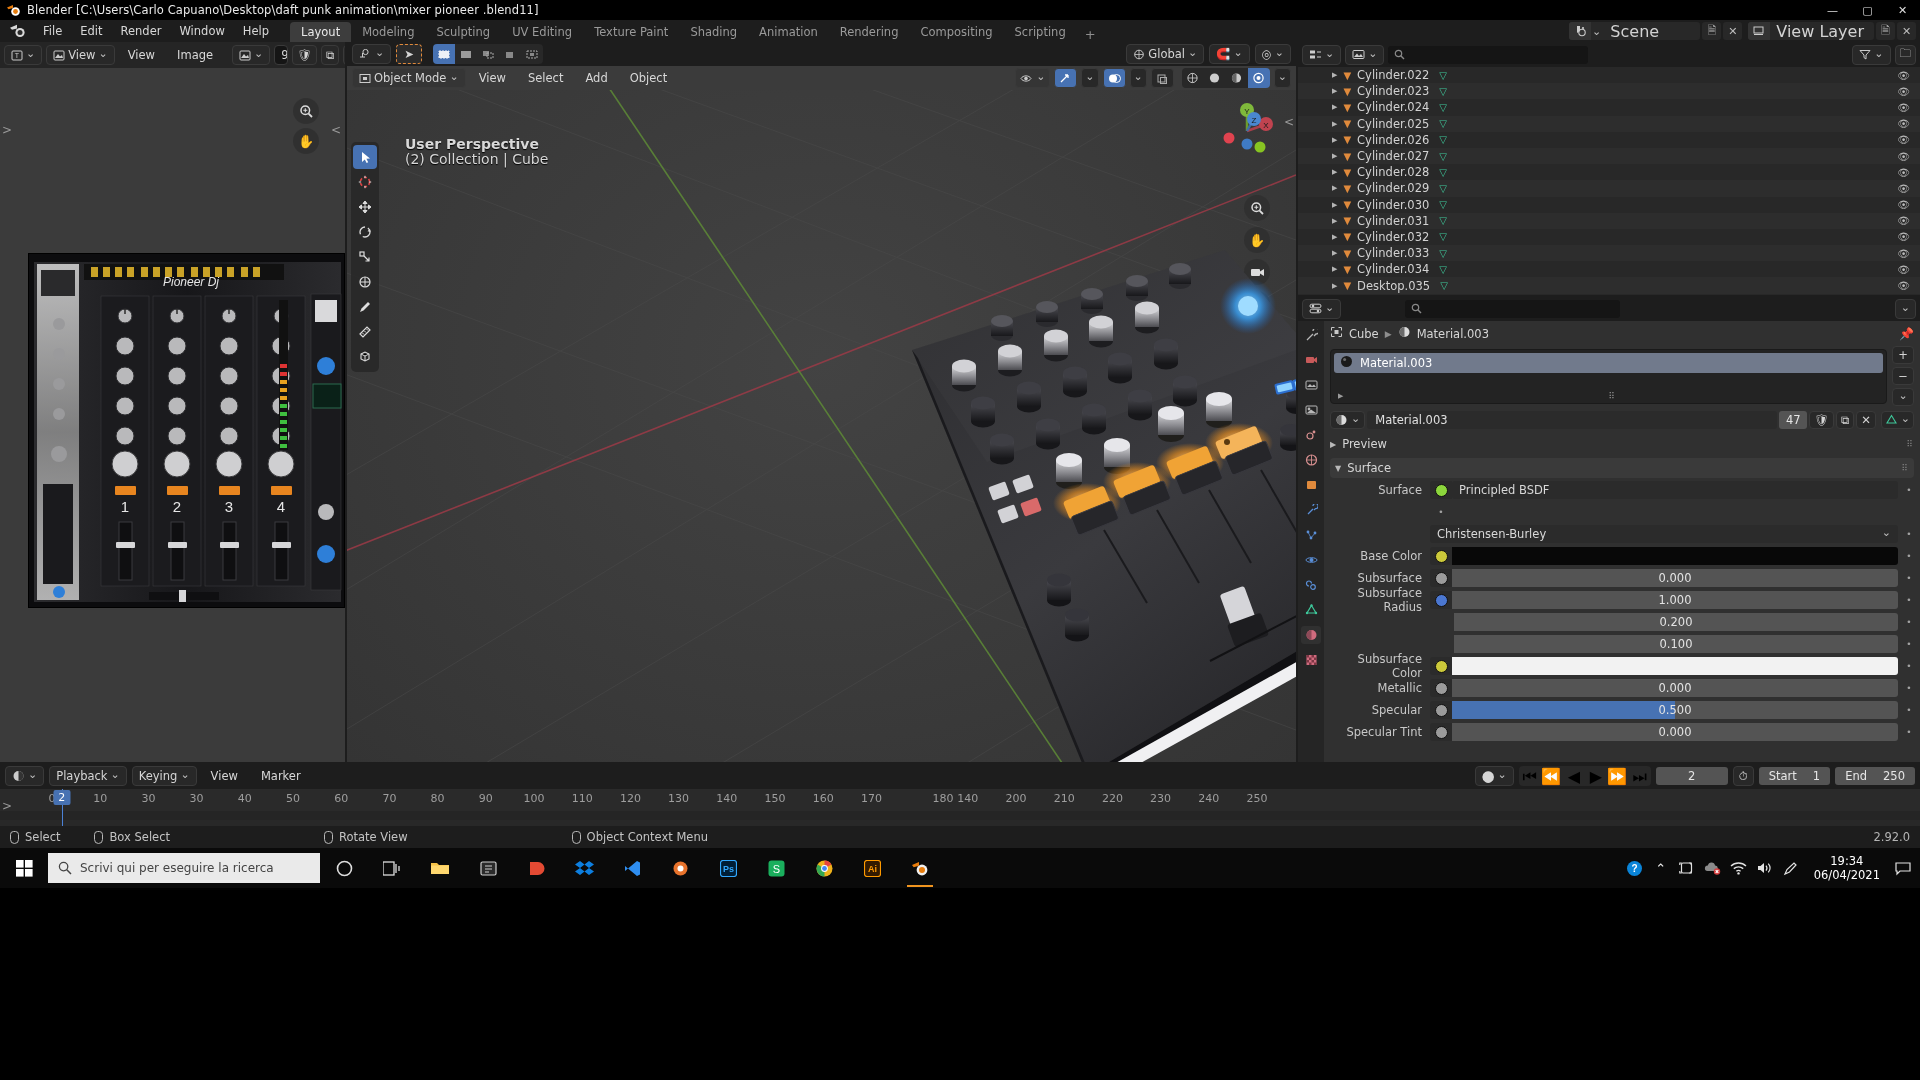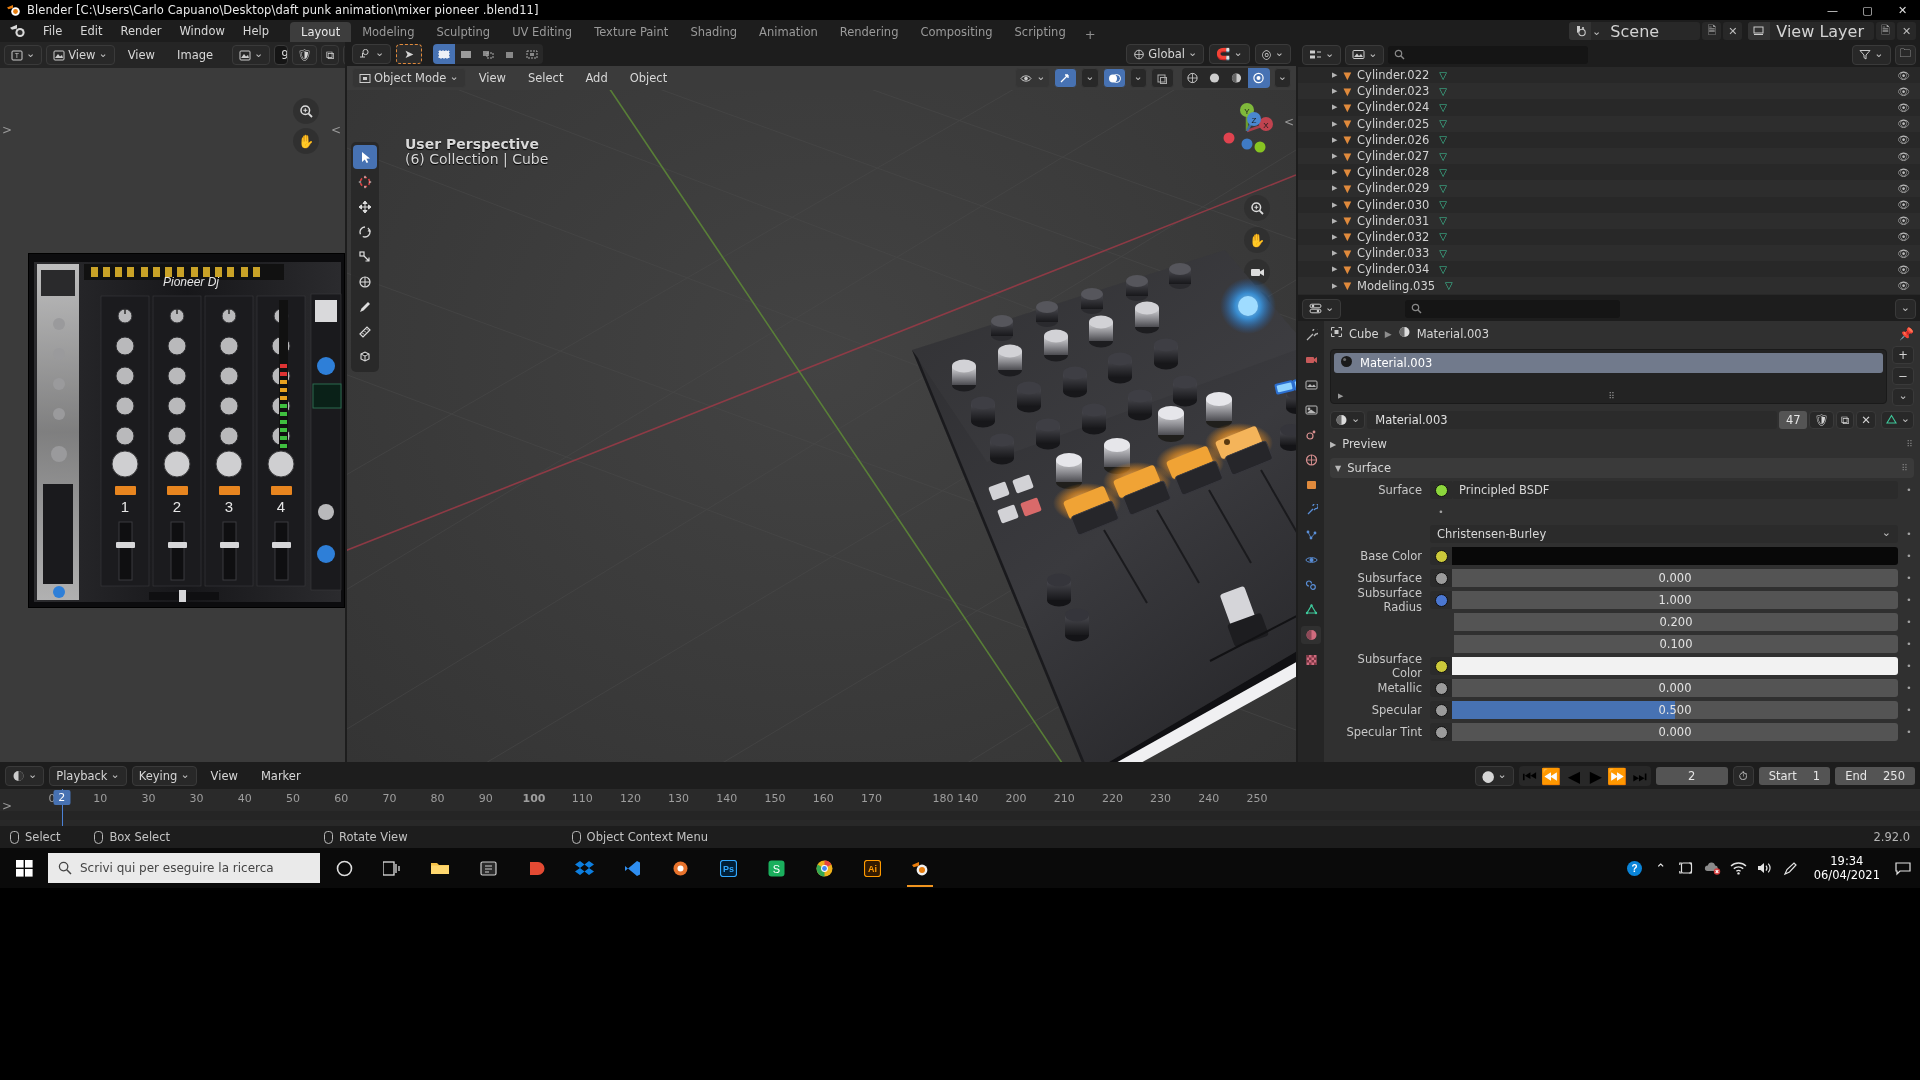--- a/index.html
+++ b/index.html
@@ -640,21 +640,21 @@
       </div>
       <div class="tool-btn">
         <svg width="14" height="14" viewBox="0 0 14 14">
             <path d="M3 4 L7 2 L11 4 L11 9 L7 11 L3 9 Z" fill="none" stroke="#ddd" stroke-width="1.1"></path>
             <path d="M3 4 L7 6 L11 4 M7 6 V11" stroke="#ddd" stroke-width="1"></path>
           </svg>
       </div>
     </div>
 
     <div class="vp-text" style="left:58px; top:46px; font-weight:600;">User Perspective</div>
-    <div class="vp-text" style="left:58px; top:61px;">(6) Collection | Cube</div>
+    <div class="vp-text" style="left:58px; top:61px;">(2) Collection | Cube</div>
 
     <div style="position:absolute; right:18px; top:10px; width:62px; height:62px;">
       <svg width="62" height="62" viewBox="0 0 62 62">
         <line x1="31" y1="31" x2="31" y2="12" stroke="#6b9c2f" stroke-width="2.5"></line>
         <line x1="31" y1="31" x2="48" y2="25" stroke="#a83f4b" stroke-width="2.5"></line>
         <line x1="31" y1="31" x2="37" y2="20" stroke="#3f6fa8" stroke-width="2.5"></line>
         <circle cx="31" cy="10" r="7" fill="#7fb93b"></circle>
           <text x="31" y="13.5" font-size="8" text-anchor="middle" fill="#1a1a1a" font-family="sans-serif">Y</text>
         <circle cx="50" cy="24" r="7" fill="#c0434f"></circle>
           <text x="50" y="27.5" font-size="8" text-anchor="middle" fill="#1a1a1a" font-family="sans-serif">X</text>
@@ -1029,21 +1029,21 @@
       <div class="tree-row">
         <span class="tri">▶</span>
         <span class="mesh-ico">▼</span>
         <span class="tree-name">Cylinder.034</span>
         <span class="data-ico">▽</span>
         <span class="eye">👁</span>
       </div>
       <div class="tree-row">
         <span class="tri">▶</span>
         <span class="mesh-ico">▼</span>
-        <span class="tree-name">Modeling.035</span>
+        <span class="tree-name">Desktop.035</span>
         <span class="data-ico">▽</span>
         <span class="eye">👁</span>
       </div>
       <div class="tree-row">
         <span class="tree-name">Cylinder.036</span>
       </div>
     </div>
 </div>
 
 <div class="editor" id="props">
@@ -1406,21 +1406,21 @@
       <span class="tick" style="left: 52px;">0</span>
       <span class="tick" style="left: 100.2px;">10</span>
       <span class="tick" style="left: 148.4px;">30</span>
       <span class="tick" style="left: 196.6px;">30</span>
       <span class="tick" style="left: 244.8px;">40</span>
       <span class="tick" style="left: 293px;">50</span>
       <span class="tick" style="left: 341.2px;">60</span>
       <span class="tick" style="left: 389.4px;">70</span>
       <span class="tick" style="left: 437.6px;">80</span>
       <span class="tick" style="left: 485.8px;">90</span>
-      <span class="tick" style="left: 534px; font-weight: bold;">100</span>
+      <span class="tick" style="left: 534px;">100</span>
       <span class="tick" style="left: 582.2px;">110</span>
       <span class="tick" style="left: 630.4px;">120</span>
       <span class="tick" style="left: 678.6px;">130</span>
       <span class="tick" style="left: 726.8px;">140</span>
       <span class="tick" style="left: 775px;">150</span>
       <span class="tick" style="left: 823.2px;">160</span>
       <span class="tick" style="left: 871.4px;">170</span>
       <span class="tick" style="left: 943px;">180</span>
       <span class="tick" style="left: 967.8px;">140</span>
       <span class="tick" style="left: 1016px;">200</span>

